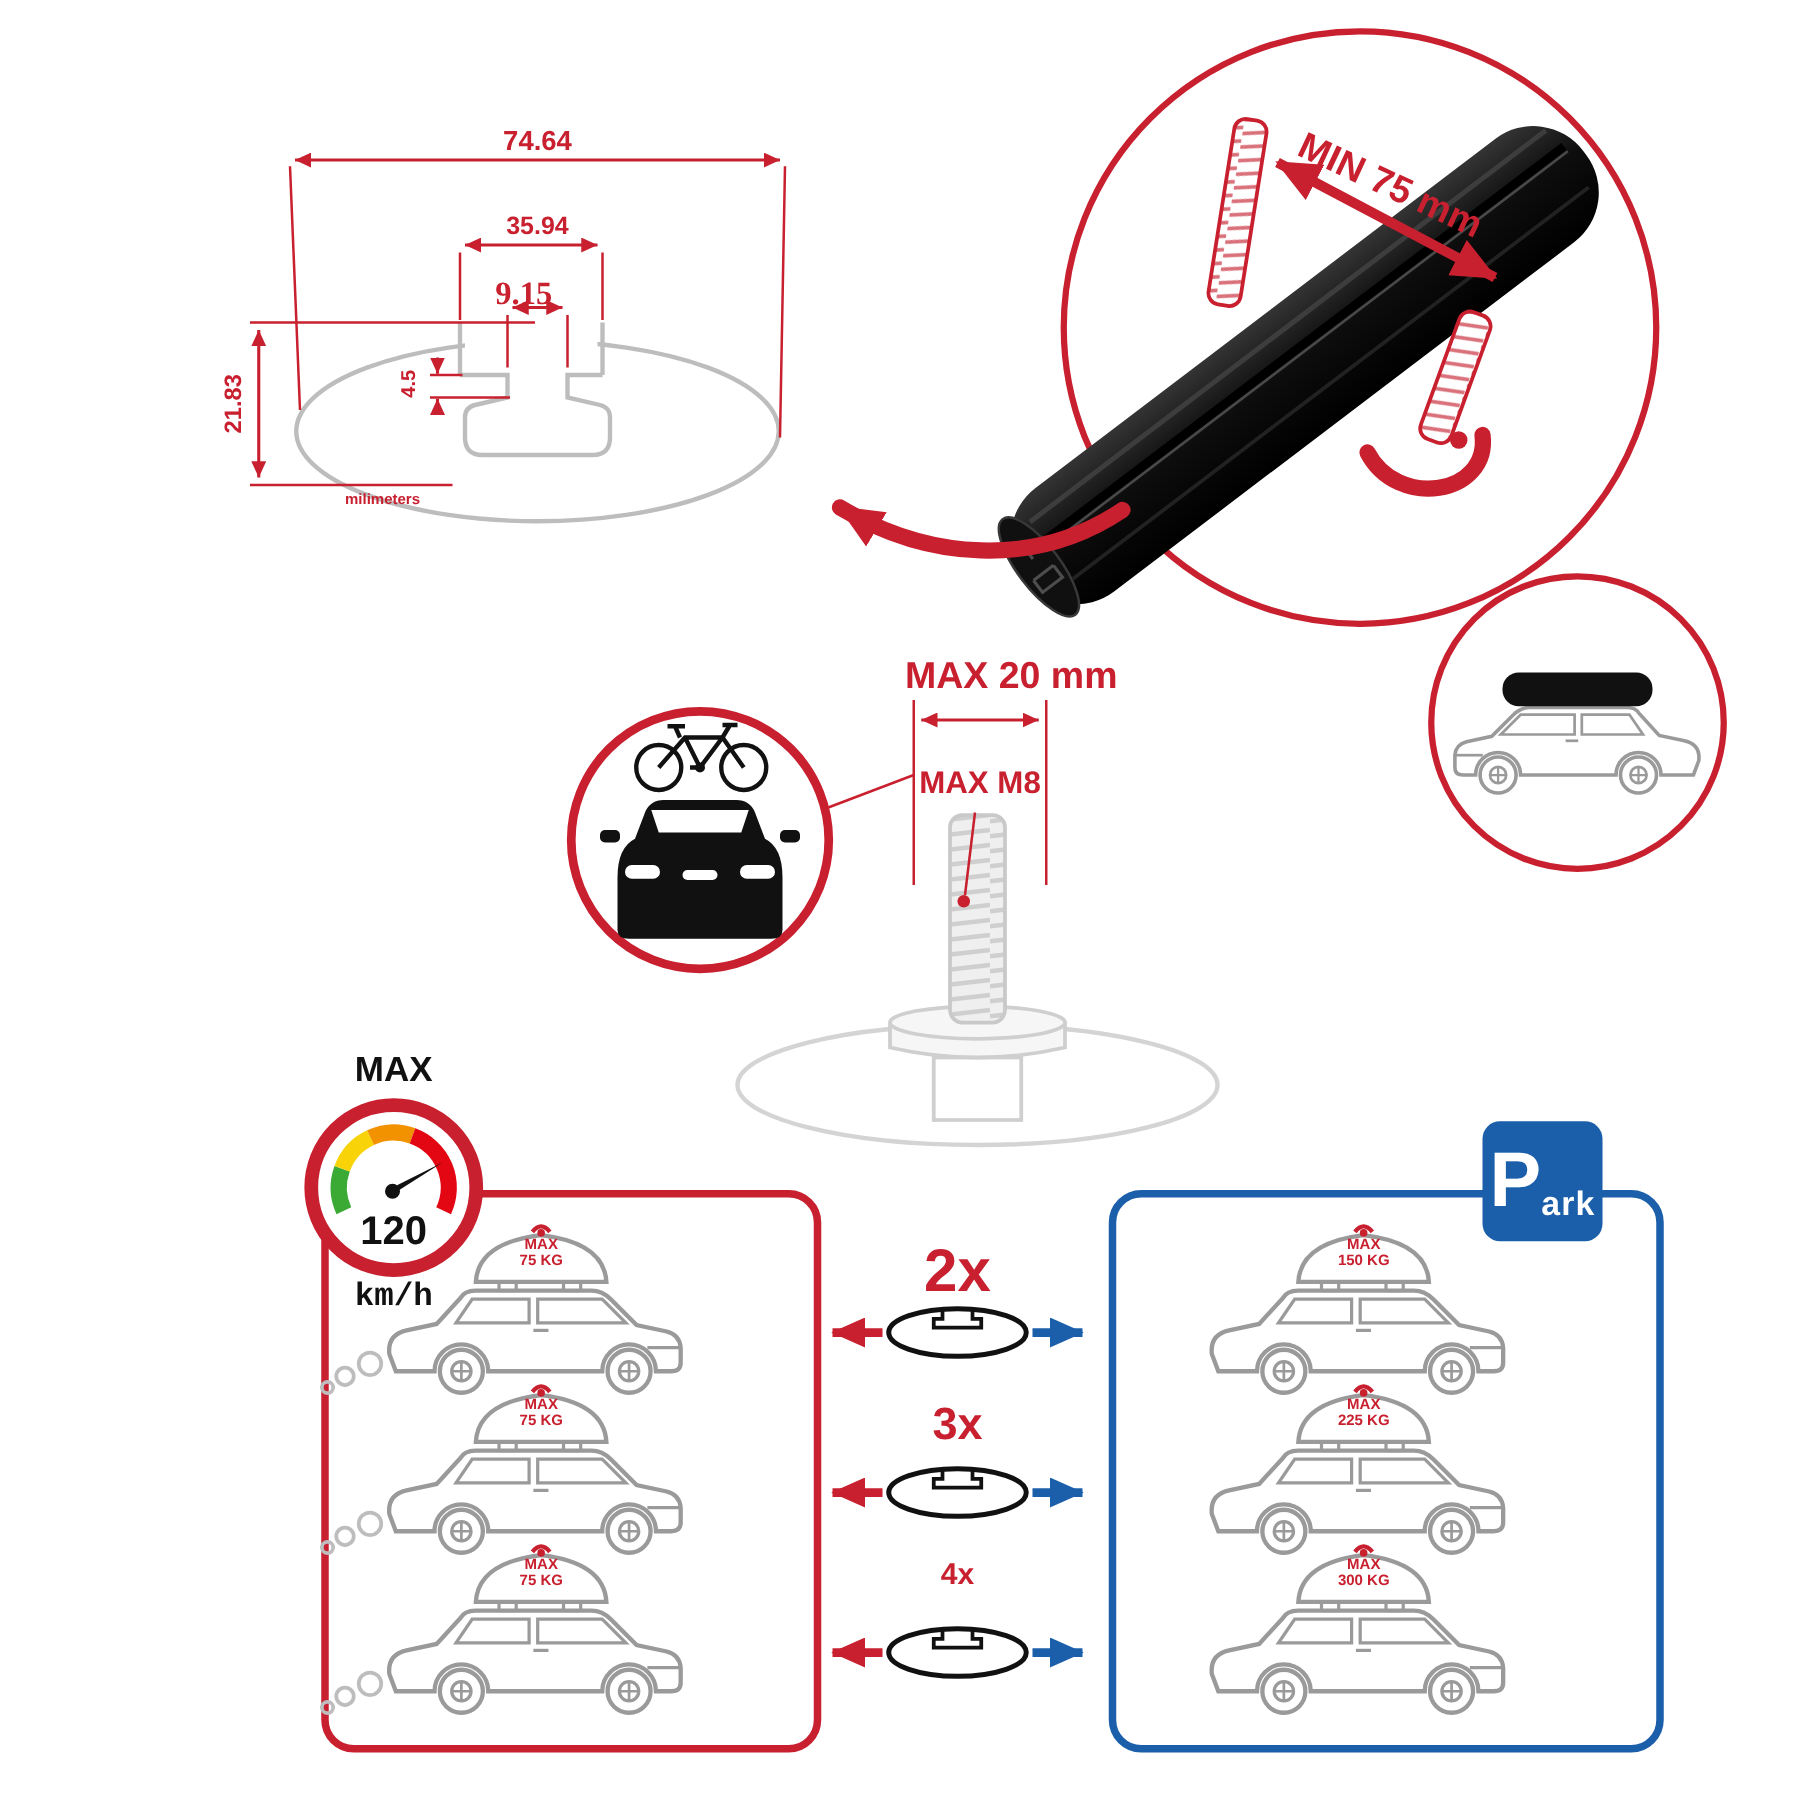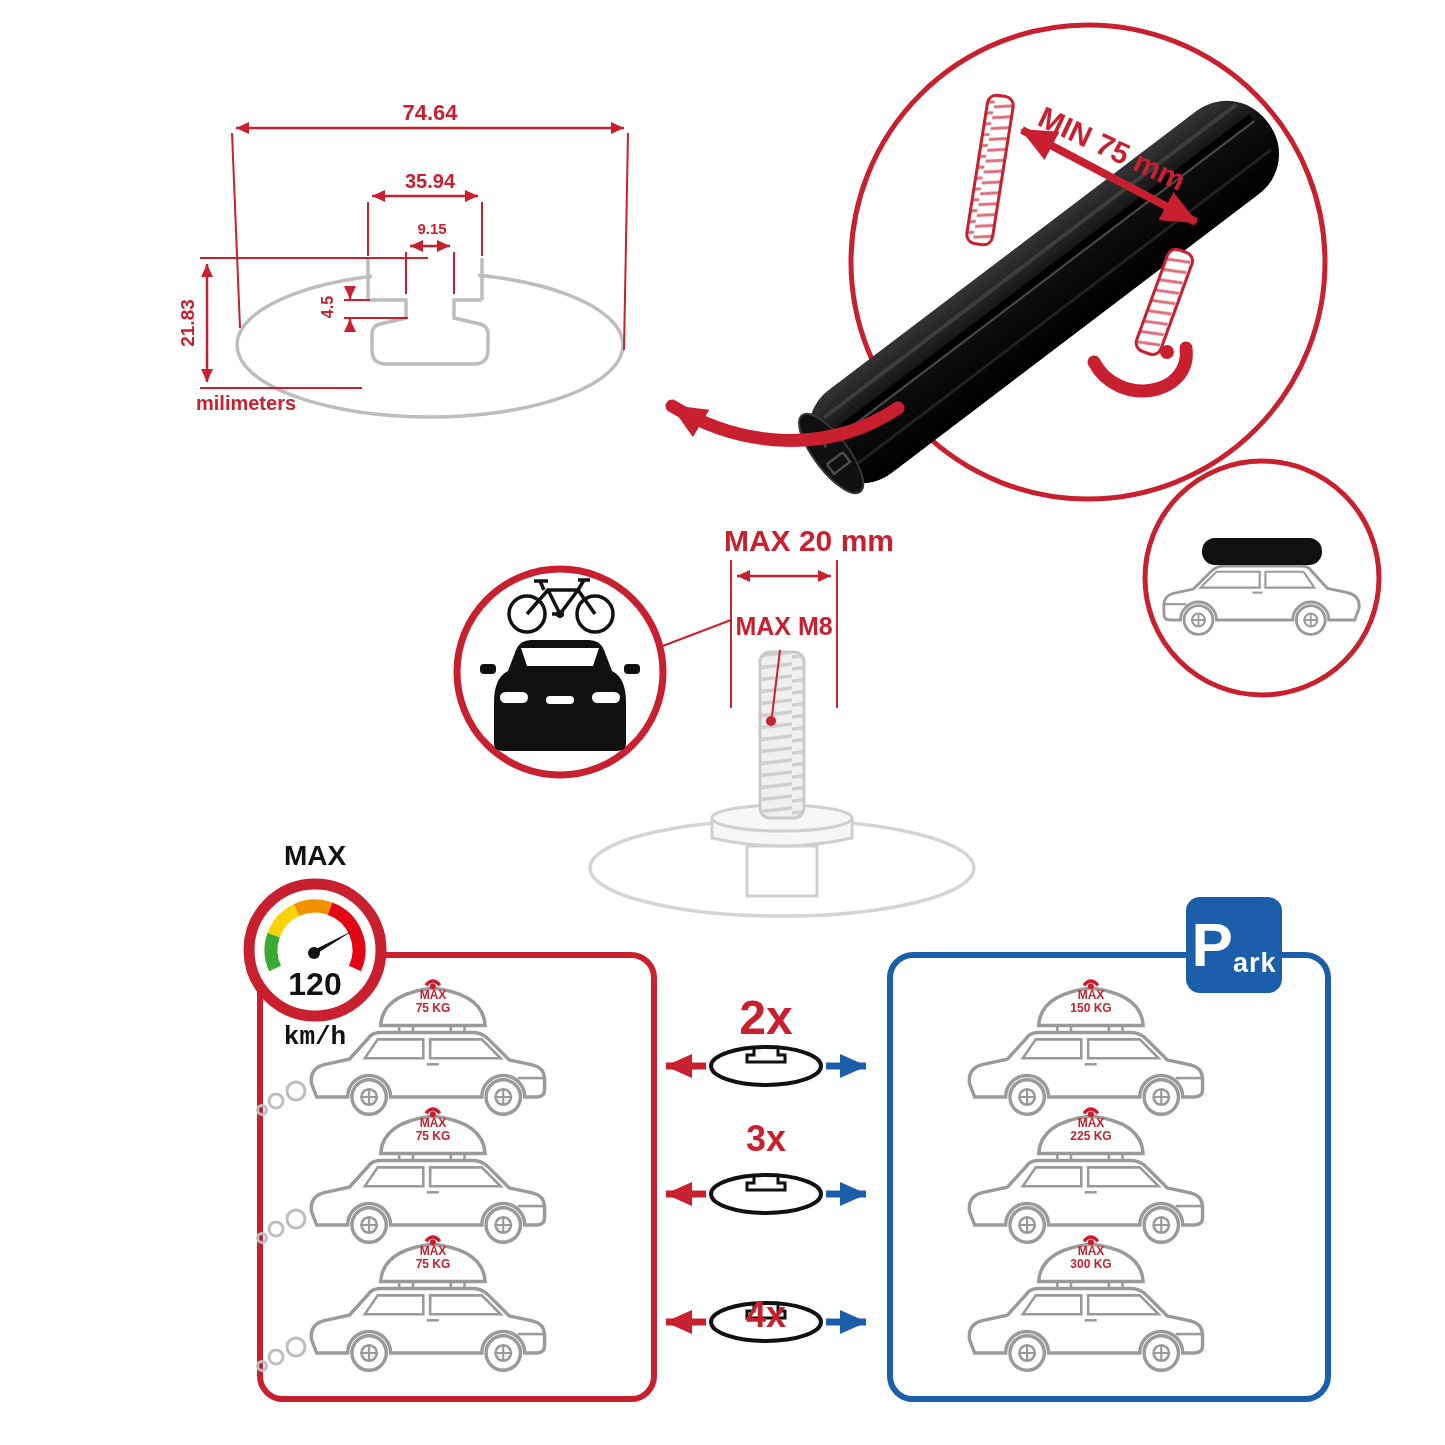--- a/index.html
+++ b/index.html
@@ -209,37 +209,37 @@
 
     <path d="M706,1322 L666,1322" stroke="#C8202F" stroke-width="7" marker-end="url(#ahR)"></path>
     <path d="M826,1322 L866,1322" stroke="#1B5FAA" stroke-width="7" marker-end="url(#ahB)"></path>
     <ellipse cx="766" cy="1322" rx="55" ry="19" fill="#fff" stroke="#111" stroke-width="4"></ellipse>
     <path d="M754,1304 V1311 H747 V1318 H785 V1311 H778 V1304" fill="none" stroke="#111" stroke-width="3"></path>
   </g>
 </svg>
 
 <div class="t" style="left:360px;top:100px;width:140px;font-size:22px;">74.64</div>
 <div class="t" style="left:355px;top:170px;width:150px;font-size:20px;">35.94</div>
-<div class="t" style="left:372px;top:220px;width:120px;font-size:15px;">9.15</div>
+<div class="t" style="left:359px;top:220px;width:120px;font-size:26px;font-family:Liberation Serif, serif;">9.15</div>
 <div class="t rot90" style="left:306px;top:298px;width:44px;font-size:16px;">4.5</div>
 <div class="t rot90" style="left:148px;top:312px;width:80px;font-size:19px;">21.83</div>
-<div class="t" style="left:196px;top:392px;width:140px;font-size:20px;text-align:left;">milimeters</div>
+<div class="t" style="left:196px;top:392px;width:140px;font-size:12px;text-align:right;">milimeters</div>
 
 <div class="t" style="left:1002px;top:132px;width:220px;font-size:30px;transform:rotate(25deg);">MIN 75 mm</div>
 
 <div class="t" style="left:674px;top:524px;width:220px;font-size:30px;text-align:right;">MAX 20 mm</div>
 <div class="t" style="left:694px;top:612px;width:180px;font-size:25px;">MAX M8</div>
 
 <div class="t black" style="left:270px;top:840px;width:90px;font-size:28px;">MAX</div>
 <div class="t black" style="left:273px;top:966px;width:84px;font-size:32px;">120</div>
 <div class="t black" style="left:269px;top:1022px;width:92px;font-size:26px;font-family:Liberation Mono, monospace;">km/h</div>
 
 <div class="t" style="left:722px;top:990px;width:88px;font-size:48px;">2x</div>
 <div class="t" style="left:722px;top:1118px;width:88px;font-size:36px;">3x</div>
-<div class="t" style="left:722px;top:1246px;width:88px;font-size:36px;margin-top:48px;">4x</div>
+<div class="t" style="left:722px;top:1246px;width:88px;font-size:24px;">4x</div>
 
 <div class="load-lbl" style="left:385px;top:989px;">
   <div>MAX</div>
     <div>75 KG</div>
 </div>
 <div class="load-lbl" style="left:385px;top:1117px;">
   <div>MAX</div>
     <div>75 KG</div>
 </div>
 <div class="load-lbl" style="left:385px;top:1245px;">

